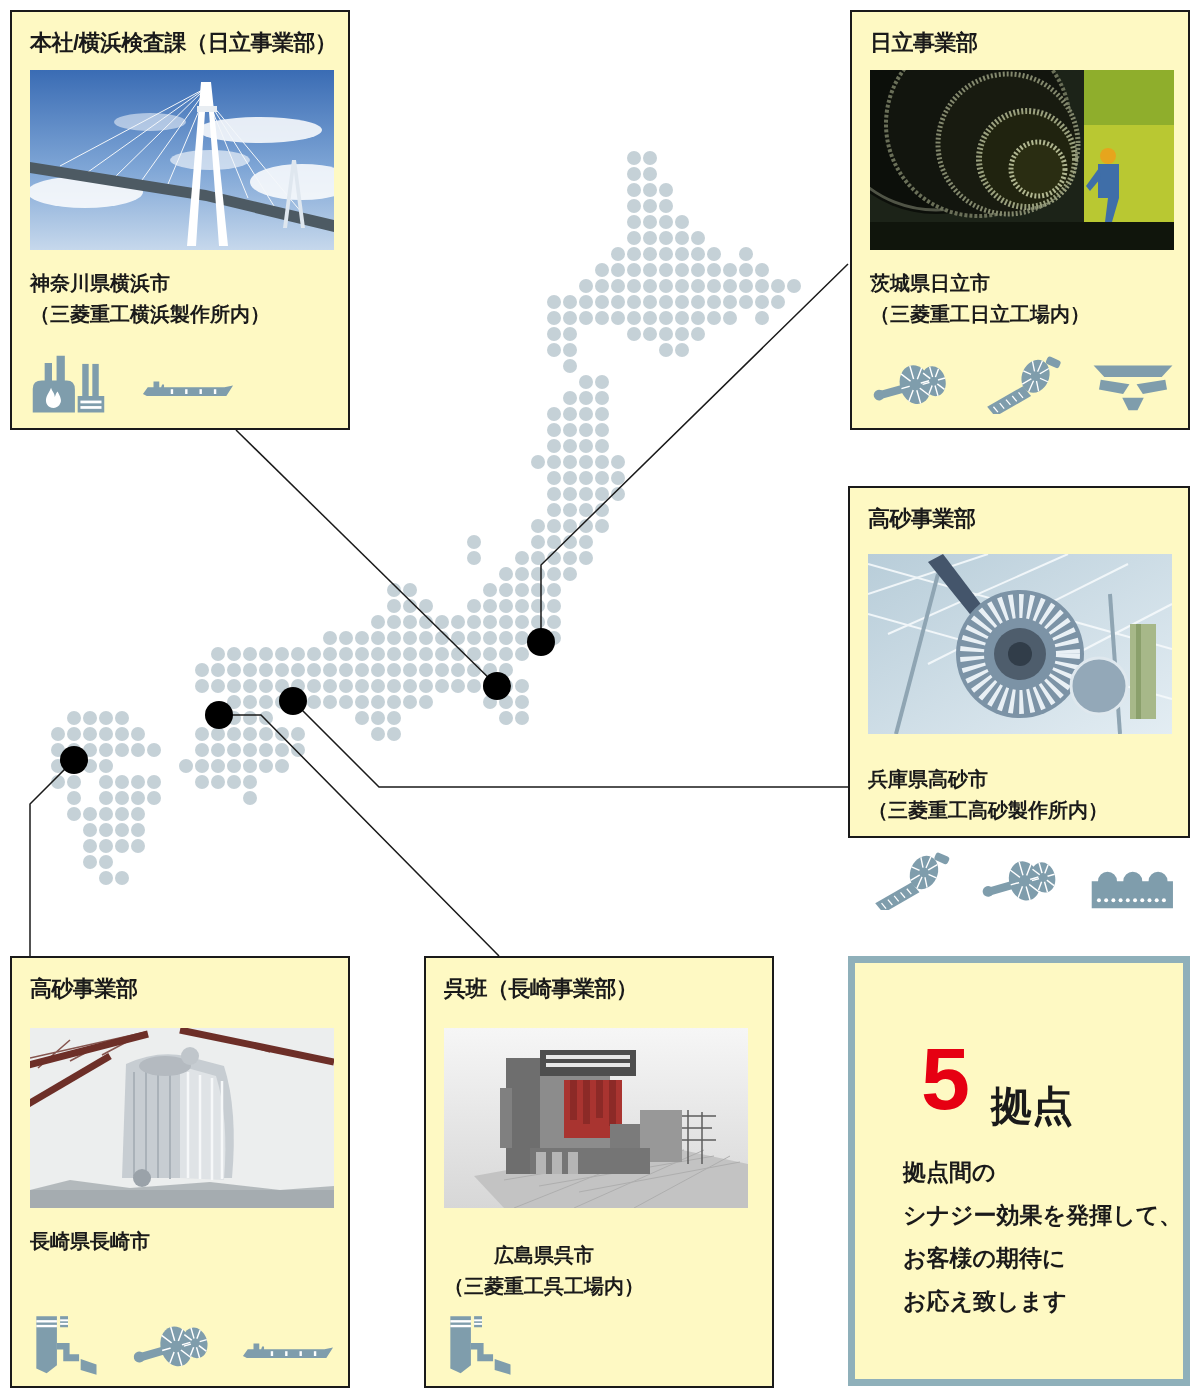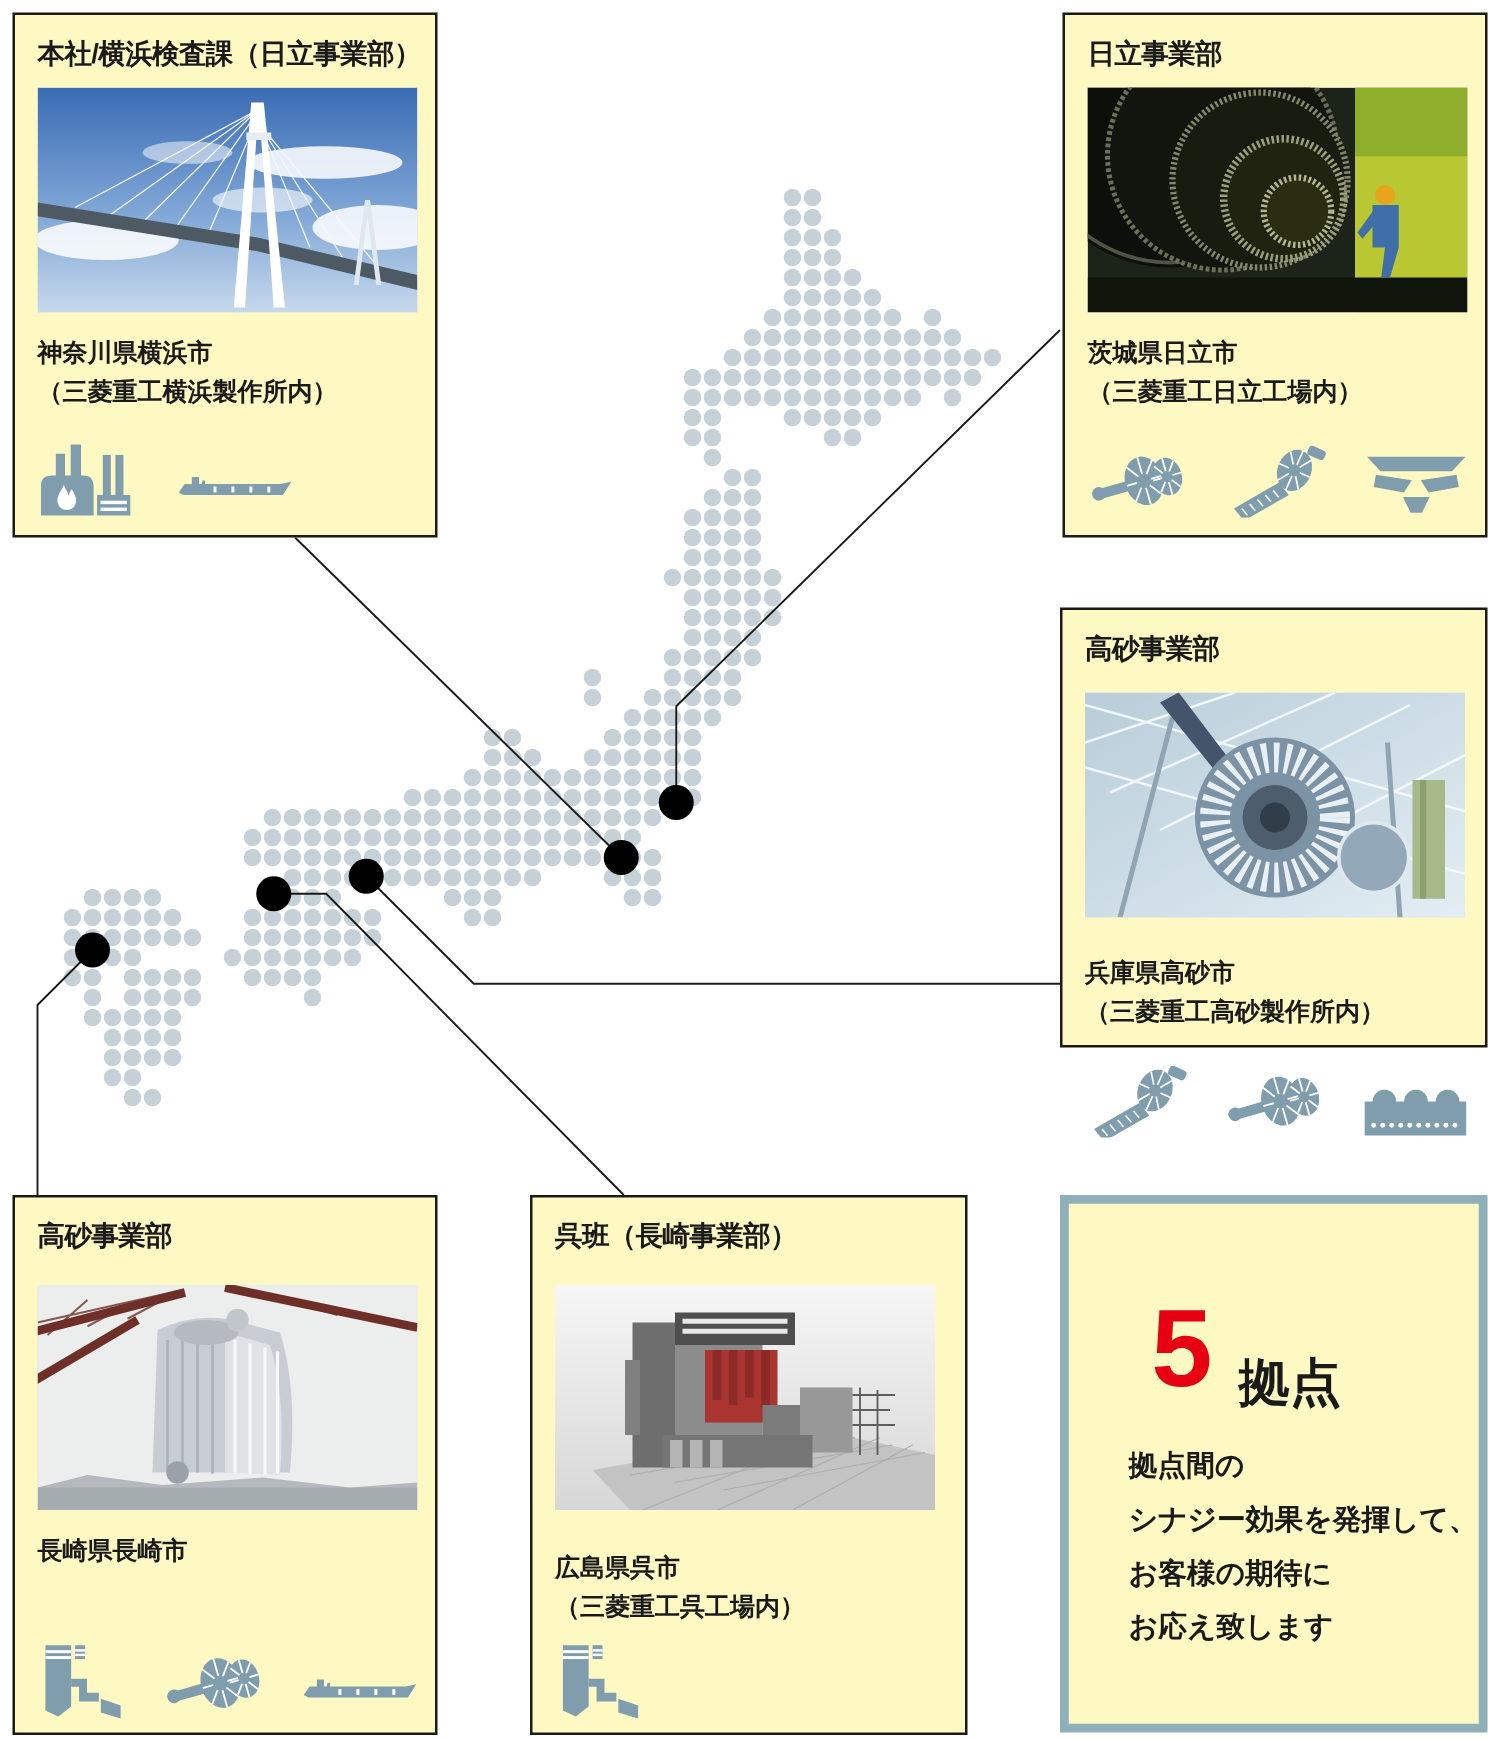--- a/index.html
+++ b/index.html
@@ -20,21 +20,21 @@
   .icon-slot{width:88px;display:flex;align-items:flex-end;}
   .icon-slot svg{display:block;width:100%;height:auto;}
   .icon-slot.i-tanker-ship-icon{width:92px;margin-bottom:14px;}
   .icon-slot.i-boiler-piping-icon{width:76px;}
   
   #card-takasago .photo{top:66px;}
   #card-takasago .loc{top:276px;}
   #card-takasago .icons-row{top:350px;}
   #card-nagasaki .photo,#card-kure-card .photo{top:70px;}
   #card-nagasaki .loc{top:268px;}
-  #card-kure-card .loc{top:282px;}
+  #card-kure-card .loc{top:282px;text-align:center;}
   #card-nagasaki .icons-row,#card-kure-card .icons-row{top:346px;}
   
   #card-summary{border:7px solid var(--summary-border);}
   .big-number{position:absolute;left:66px;top:72px;font-size:88px;line-height:1;font-weight:bold;color:var(--red);}
   .big-unit{position:absolute;left:120px;top:116px;font-size:41px;font-weight:bold;margin-left:16px;}
   .summary-lines{position:absolute;left:48px;top:188px;font-size:23px;font-weight:bold;line-height:43px;white-space:nowrap;}
 </style>
 </head>
 <body>
 

